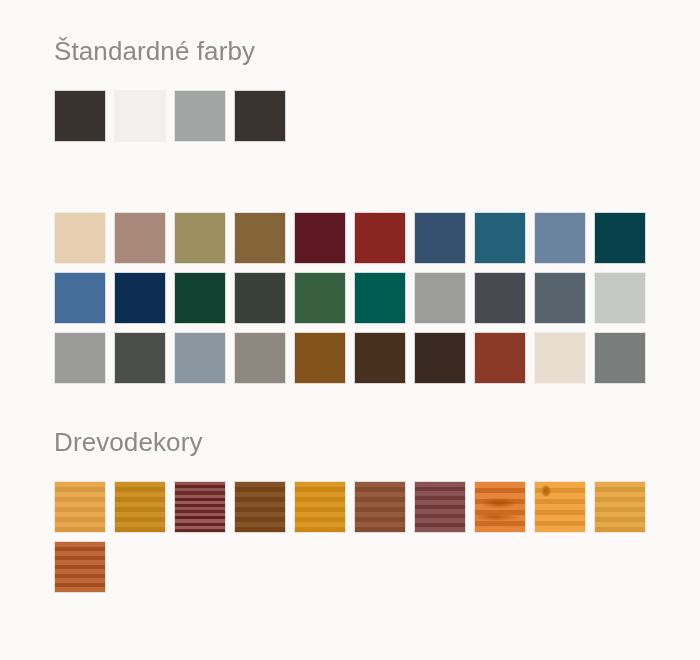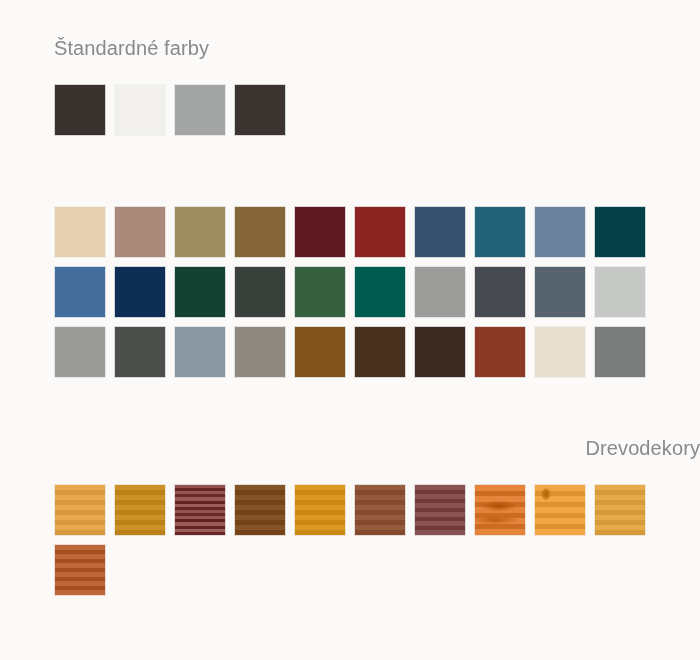--- a/index.html
+++ b/index.html
@@ -16,21 +16,21 @@
   .palette-page {
     padding: 0 0 0 54px;
     box-sizing: border-box;
     width: 700px;
     height: 660px;
   }
   .section {
     margin: 0;
   }
   .section-heading {
-    font-size: 20px;
+    font-size: 26px;
     font-weight: 400;
     color: #8a8a8a;
     letter-spacing: 0.1px;
     margin: 0;
     line-height: 1;
     font-family: "Liberation Sans", sans-serif;
   }
   .swatch-grid {
     display: flex;
     flex-wrap: wrap;
@@ -46,21 +46,21 @@
     outline-offset: -1px;
     background-repeat: no-repeat;
     background-size: 100% 100%;
     flex: 0 0 auto;
   }
   
   #section-standard { padding-top: 38px; }
   #section-standard .swatch-grid { margin-top: 26px; }
   #section-nonstandard { padding-top: 44px; }
   #section-nonstandard .swatch-grid { margin-top: 26px; }
-  #section-wood { padding-top: 60px; text-align: right; }
+  #section-wood { padding-top: 45px; }
   #section-wood .swatch-grid { margin-top: 26px; }
 </style>
 </head>
 <body style="background: rgb(251, 250, 249);">
 
 <div class="palette-page">
 
   <section class="section" id="section-standard">
     <h2 class="section-heading">Štandardné farby</h2>
     <div class="swatch-grid" id="grid-standard">

